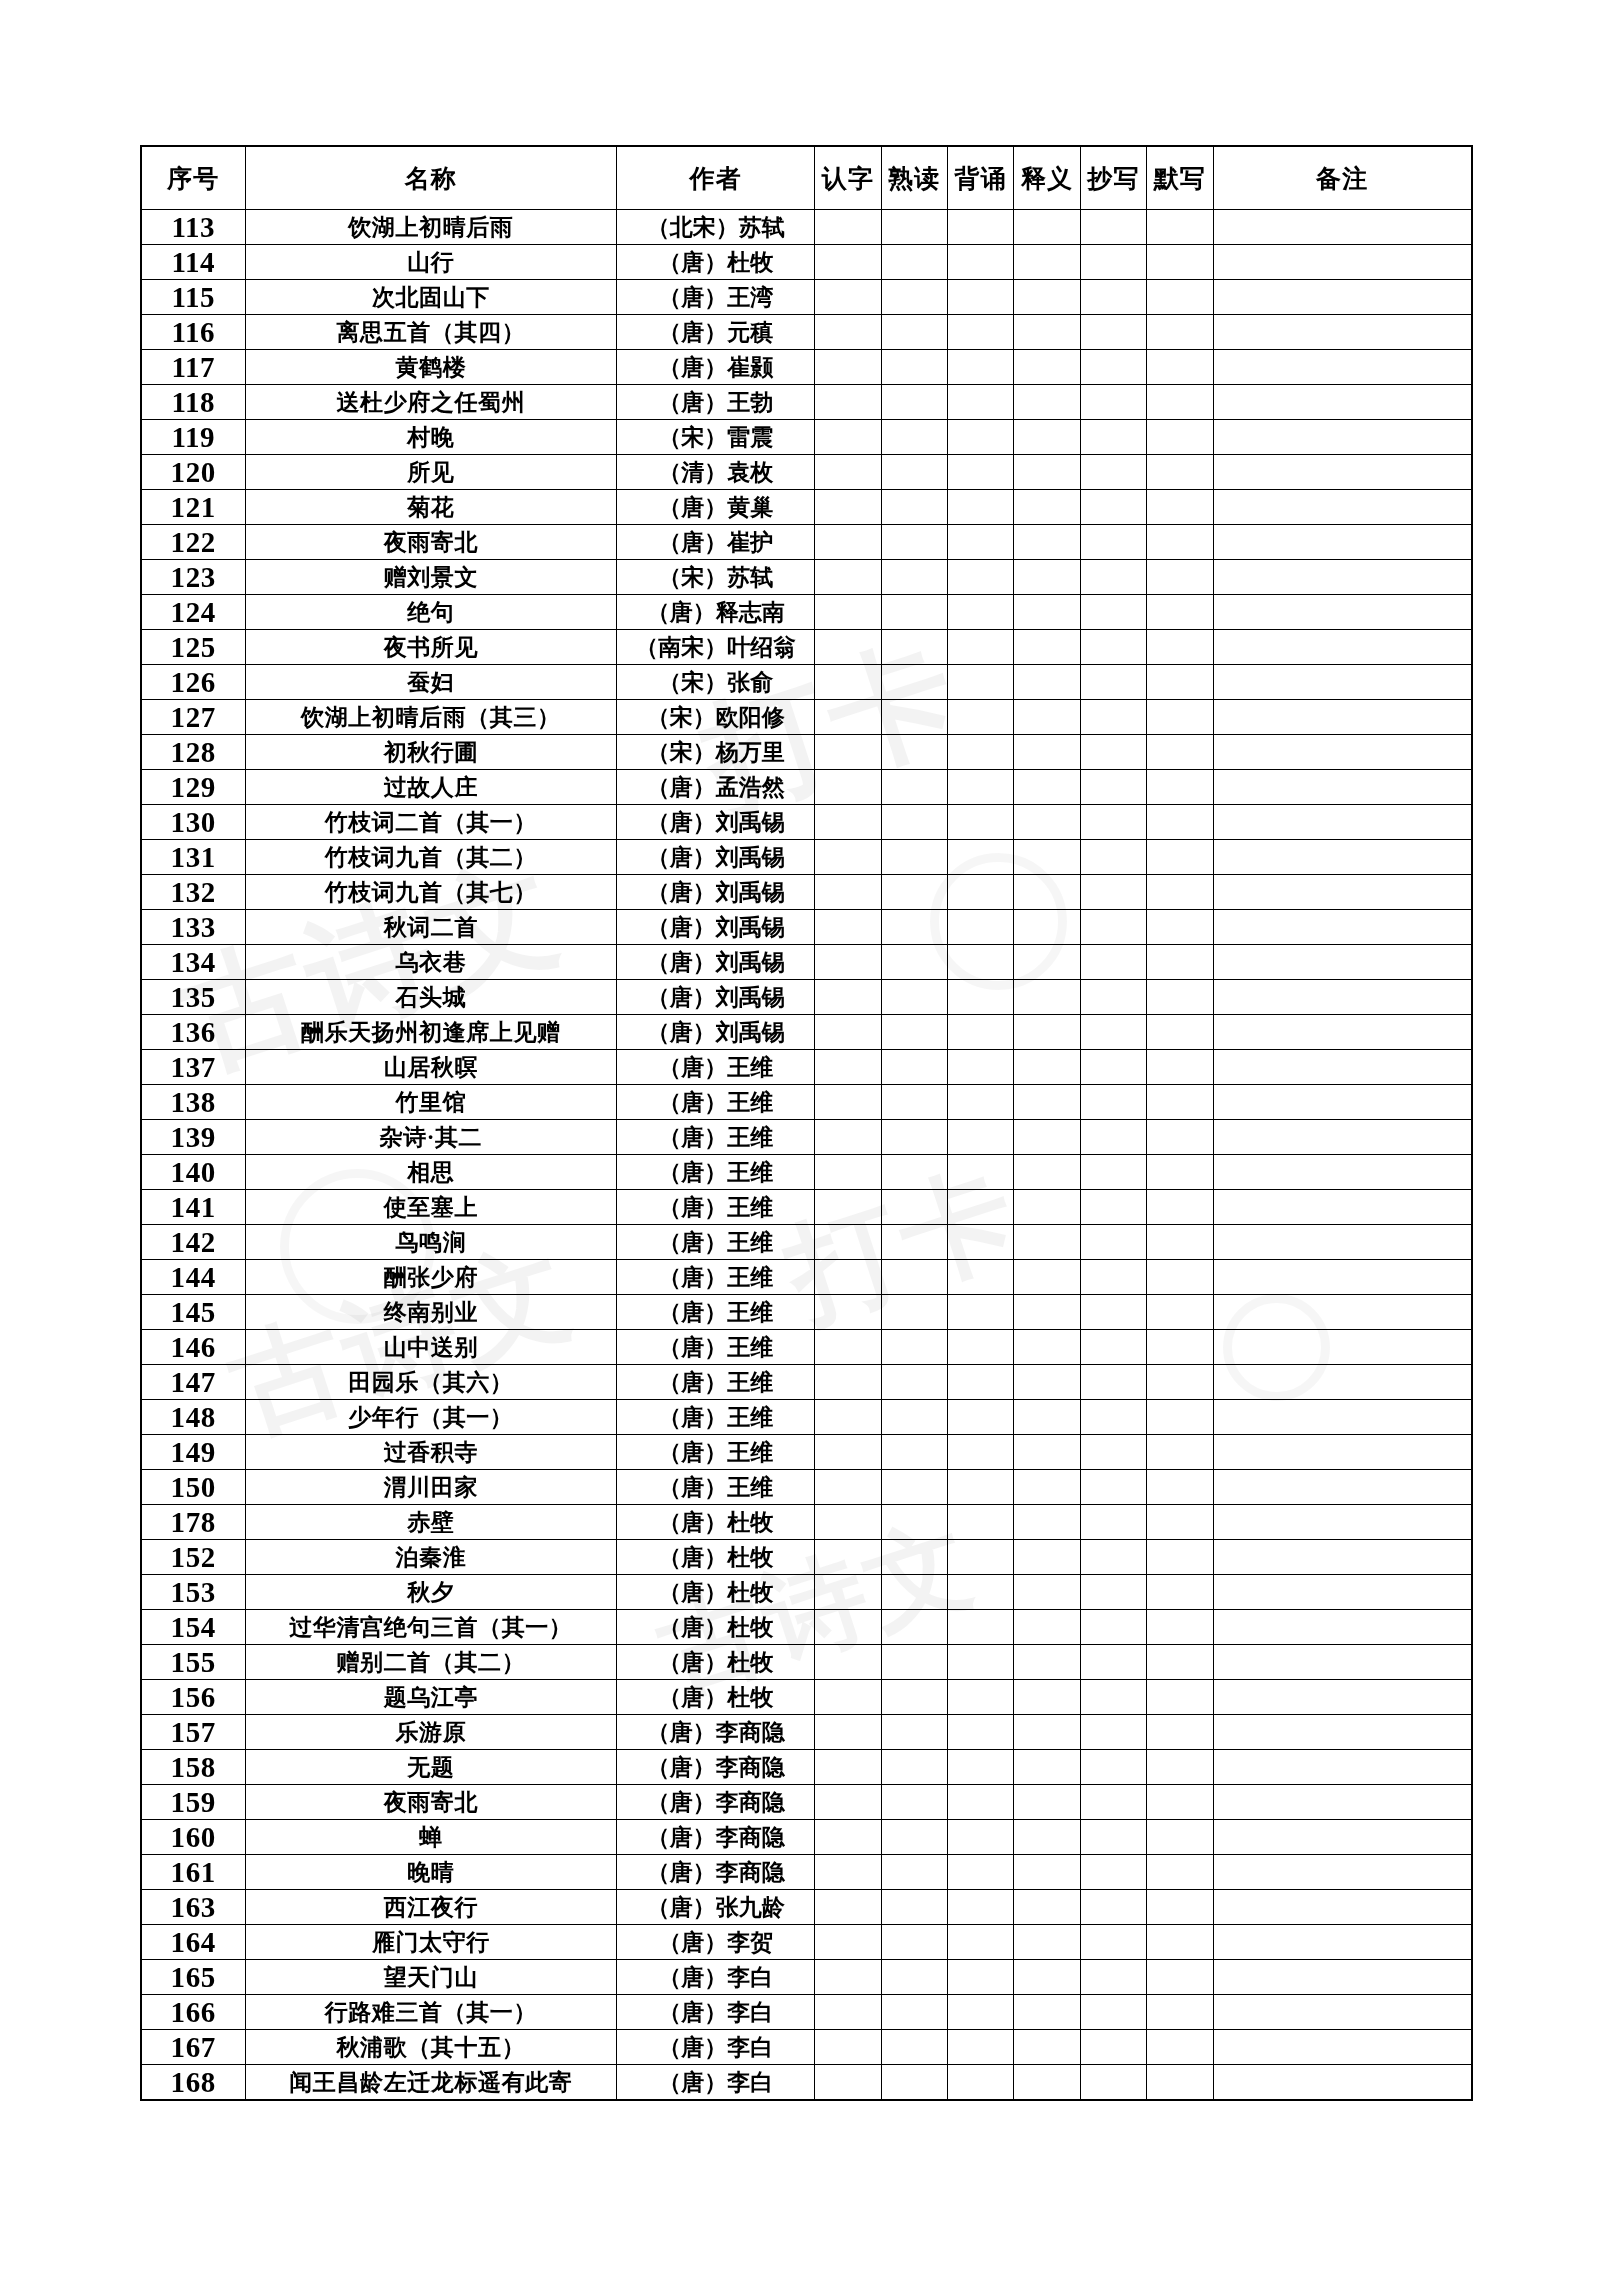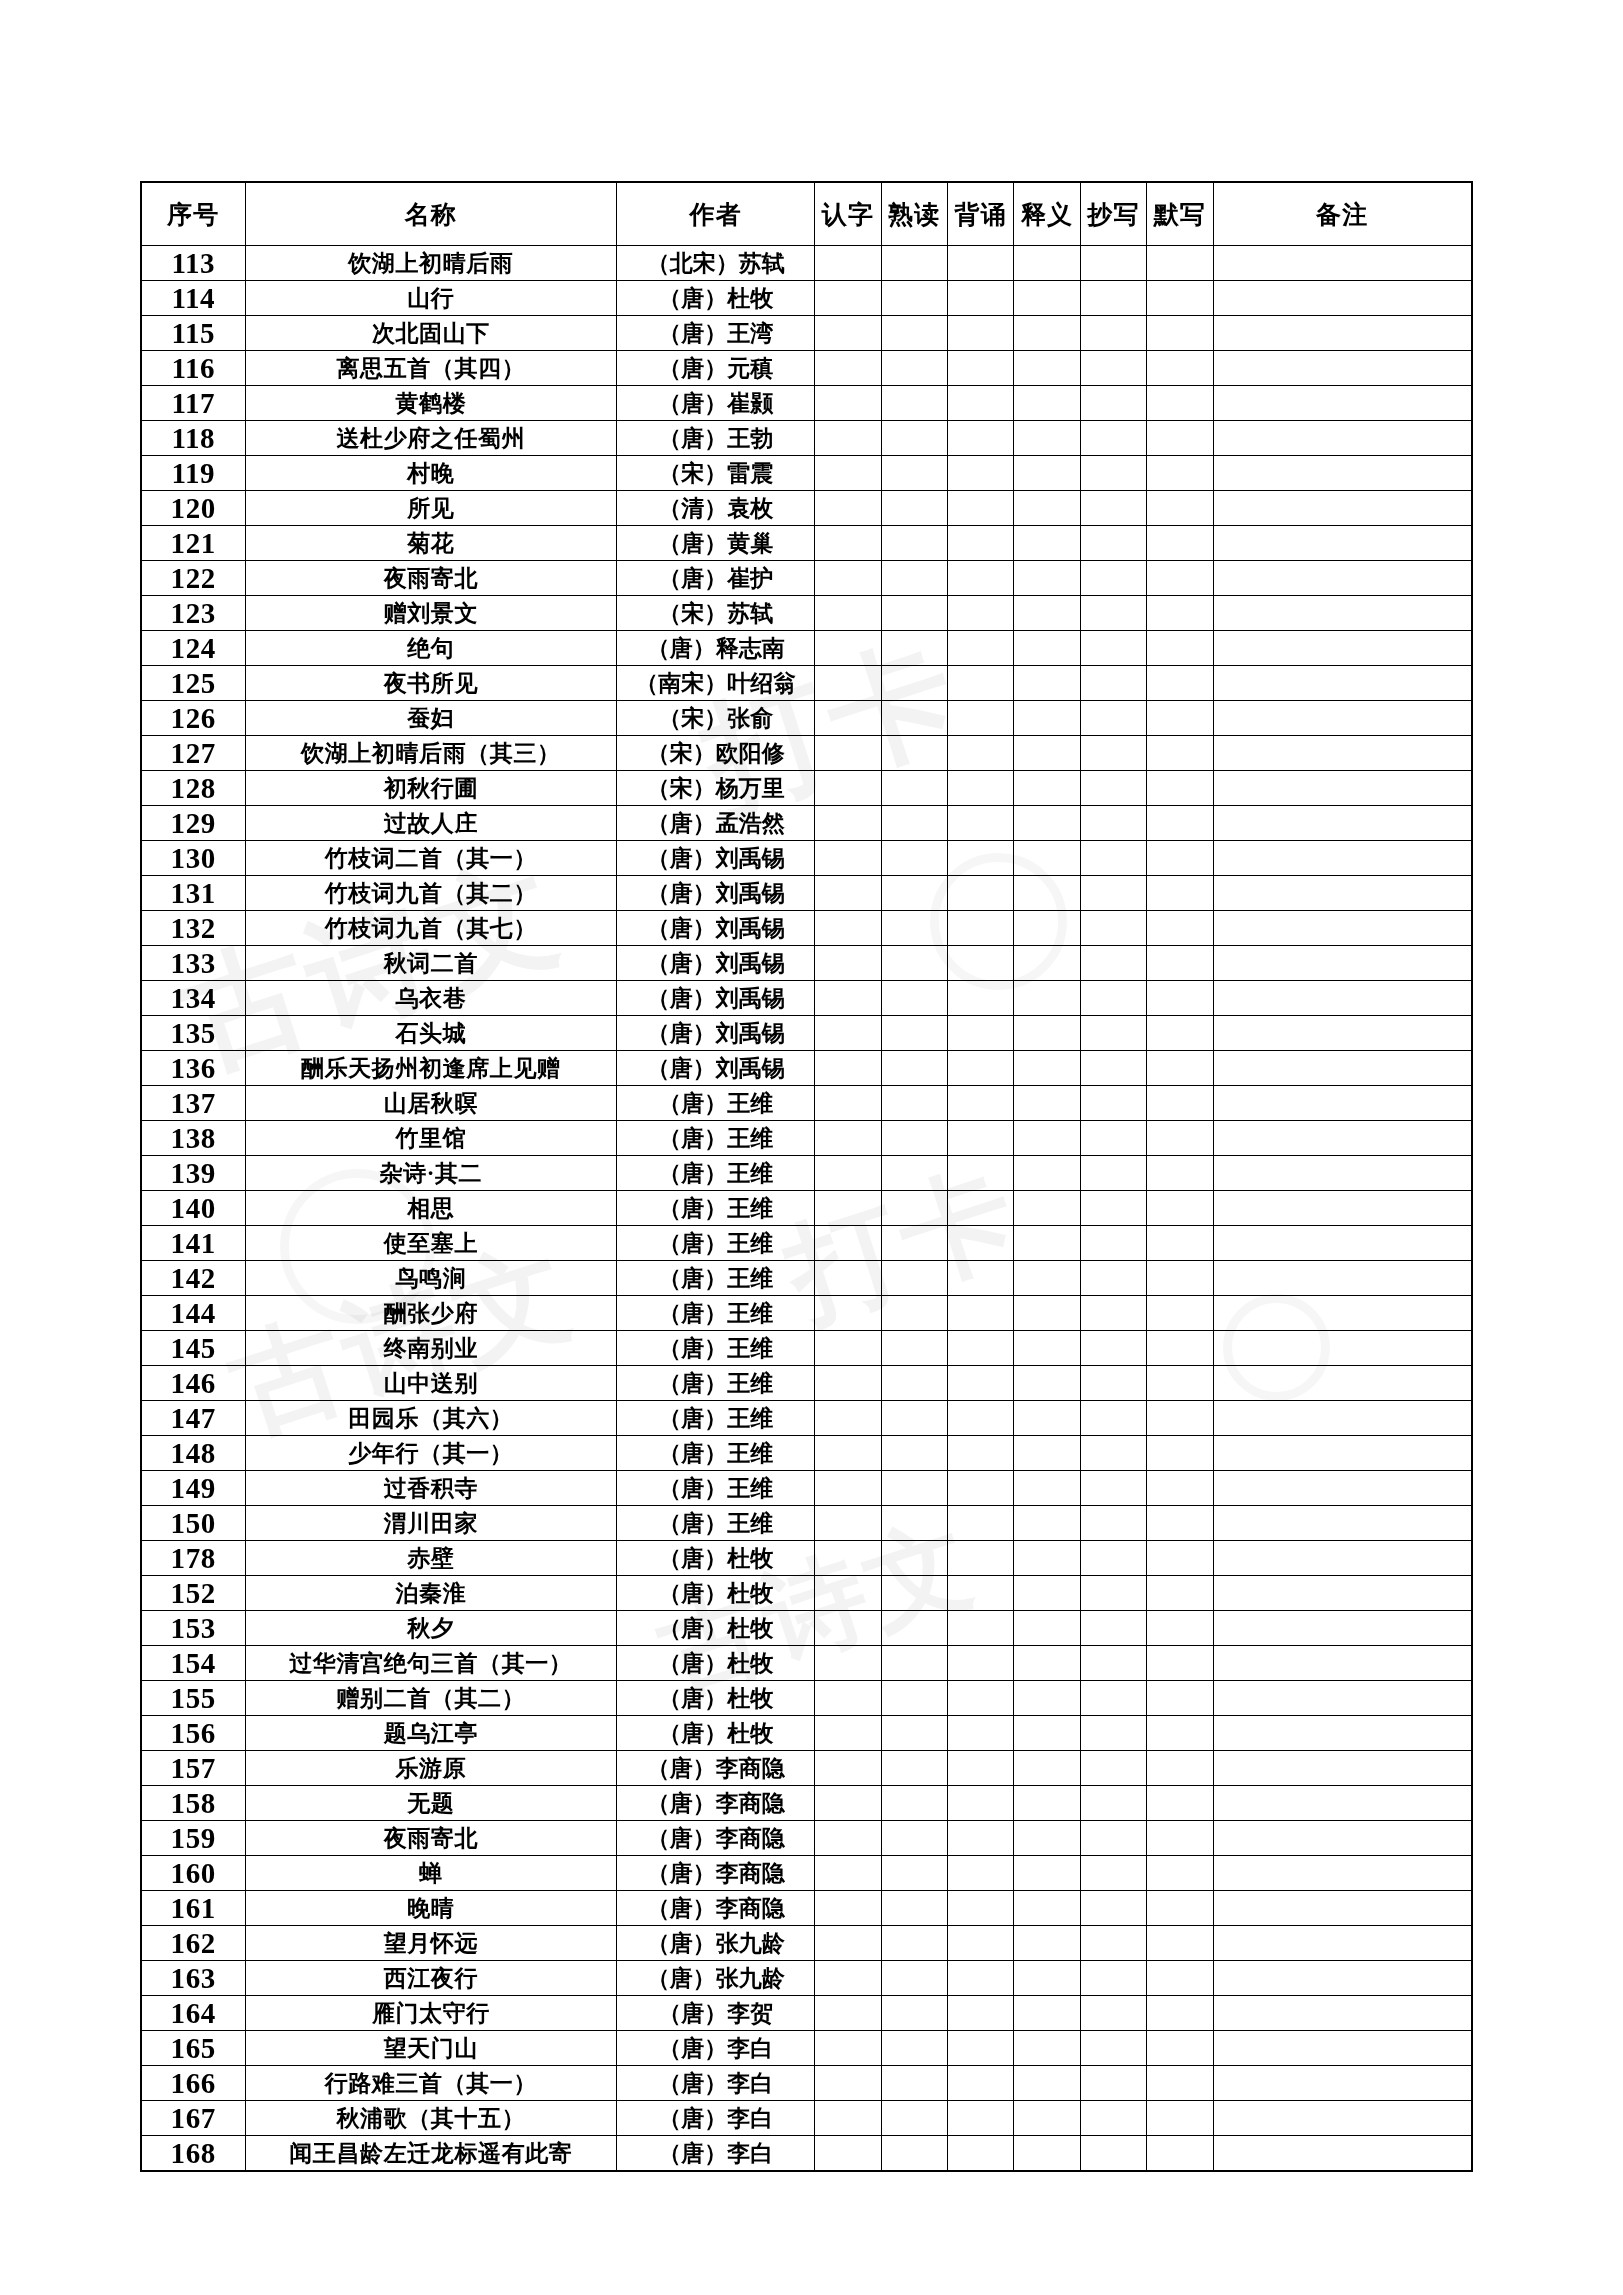--- a/index.html
+++ b/index.html
@@ -67,21 +67,20 @@
   table.poem-table td {
     border: 1.2px solid #000000;
     padding: 0;
     text-align: center;
     vertical-align: middle;
     background: transparent;
   }
   
   table.poem-table {
     border: 2.4px solid #000;
-    margin-top: 36px;
   }
 
   thead th {
     height: 62px;
     font-size: 25px;
     font-weight: 700;
     letter-spacing: 1.2px;
   }
   tbody td {
     height: 34px;
@@ -721,32 +720,20 @@
           <td class="c-author">（唐）李商隐</td>
           <td class="c-check"></td>
           <td class="c-check"></td>
           <td class="c-check"></td>
           <td class="c-check"></td>
           <td class="c-check"></td>
           <td class="c-check"></td>
           <td class="c-check"></td>
         </tr>
         <tr>
-          <td class="c-idx">162</td>
-          <td class="c-title">望月怀远</td>
-          <td class="c-author">（唐）张九龄</td>
-          <td class="c-check"></td>
-          <td class="c-check"></td>
-          <td class="c-check"></td>
-          <td class="c-check"></td>
-          <td class="c-check"></td>
-          <td class="c-check"></td>
-          <td class="c-check"></td>
-        </tr>
-        <tr>
           <td class="c-idx">163</td>
           <td class="c-title">西江夜行</td>
           <td class="c-author">（唐）张九龄</td>
           <td class="c-check"></td>
           <td class="c-check"></td>
           <td class="c-check"></td>
           <td class="c-check"></td>
           <td class="c-check"></td>
           <td class="c-check"></td>
           <td class="c-check"></td>

